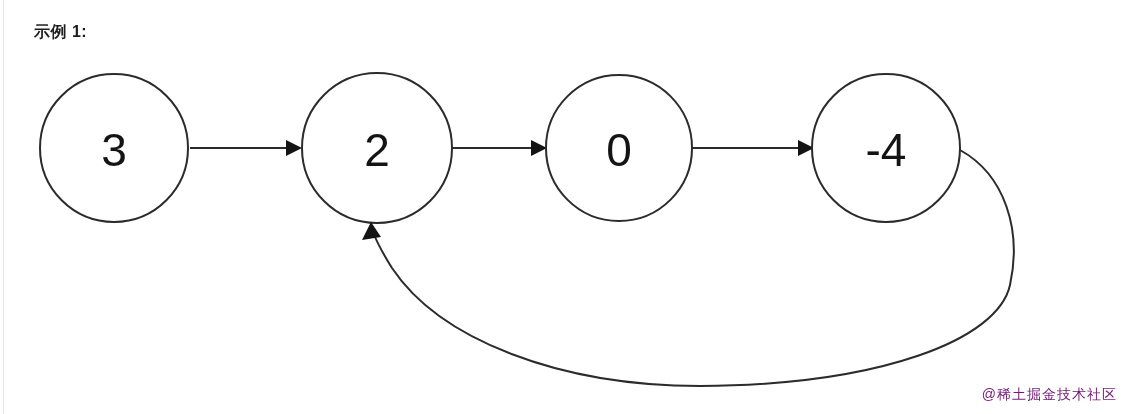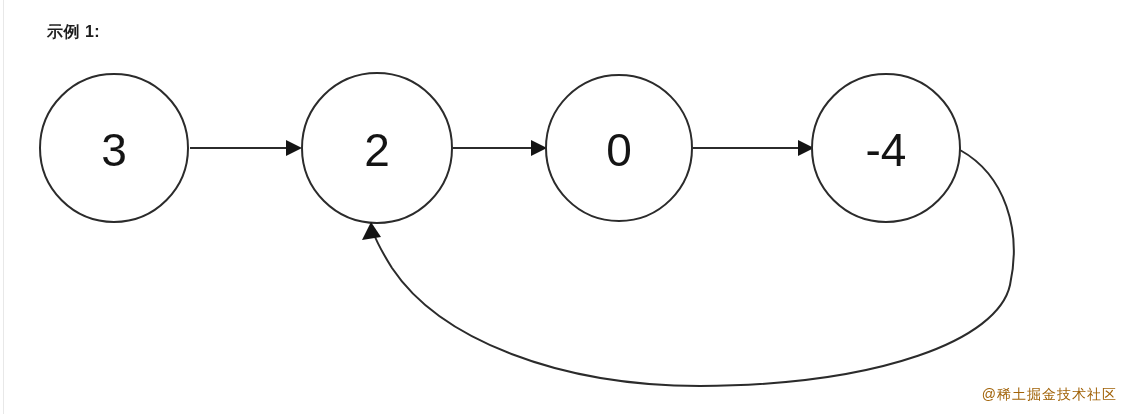--- a/index.html
+++ b/index.html
@@ -21,21 +21,21 @@
   .left-rule {
     position: absolute;
     left: 3px;
     top: 0;
     width: 1px;
     height: 414px;
     background: #e8e8e8;
   }
   .example-title {
     position: absolute;
-    left: 47px;
+    left: 34px;
     top: 22px;
     font-size: 16px;
     font-weight: bold;
     color: #1d1d1d;
     letter-spacing: 0.5px;
     white-space: nowrap;
   }
   #diagram {
     position: absolute;
     left: 0;
@@ -67,21 +67,21 @@
   }
   .arrow-head {
     fill: #141414;
     stroke: none;
   }
   .watermark {
     position: absolute;
     right: 12px;
     bottom: 10px;
     font-size: 14px;
-    color: #a16207;
+    color: #701a75;
     letter-spacing: 1px;
     white-space: nowrap;
     user-select: none;
   }
 </style>
 </head>
 <body>
 
 <div id="canvas">
 

